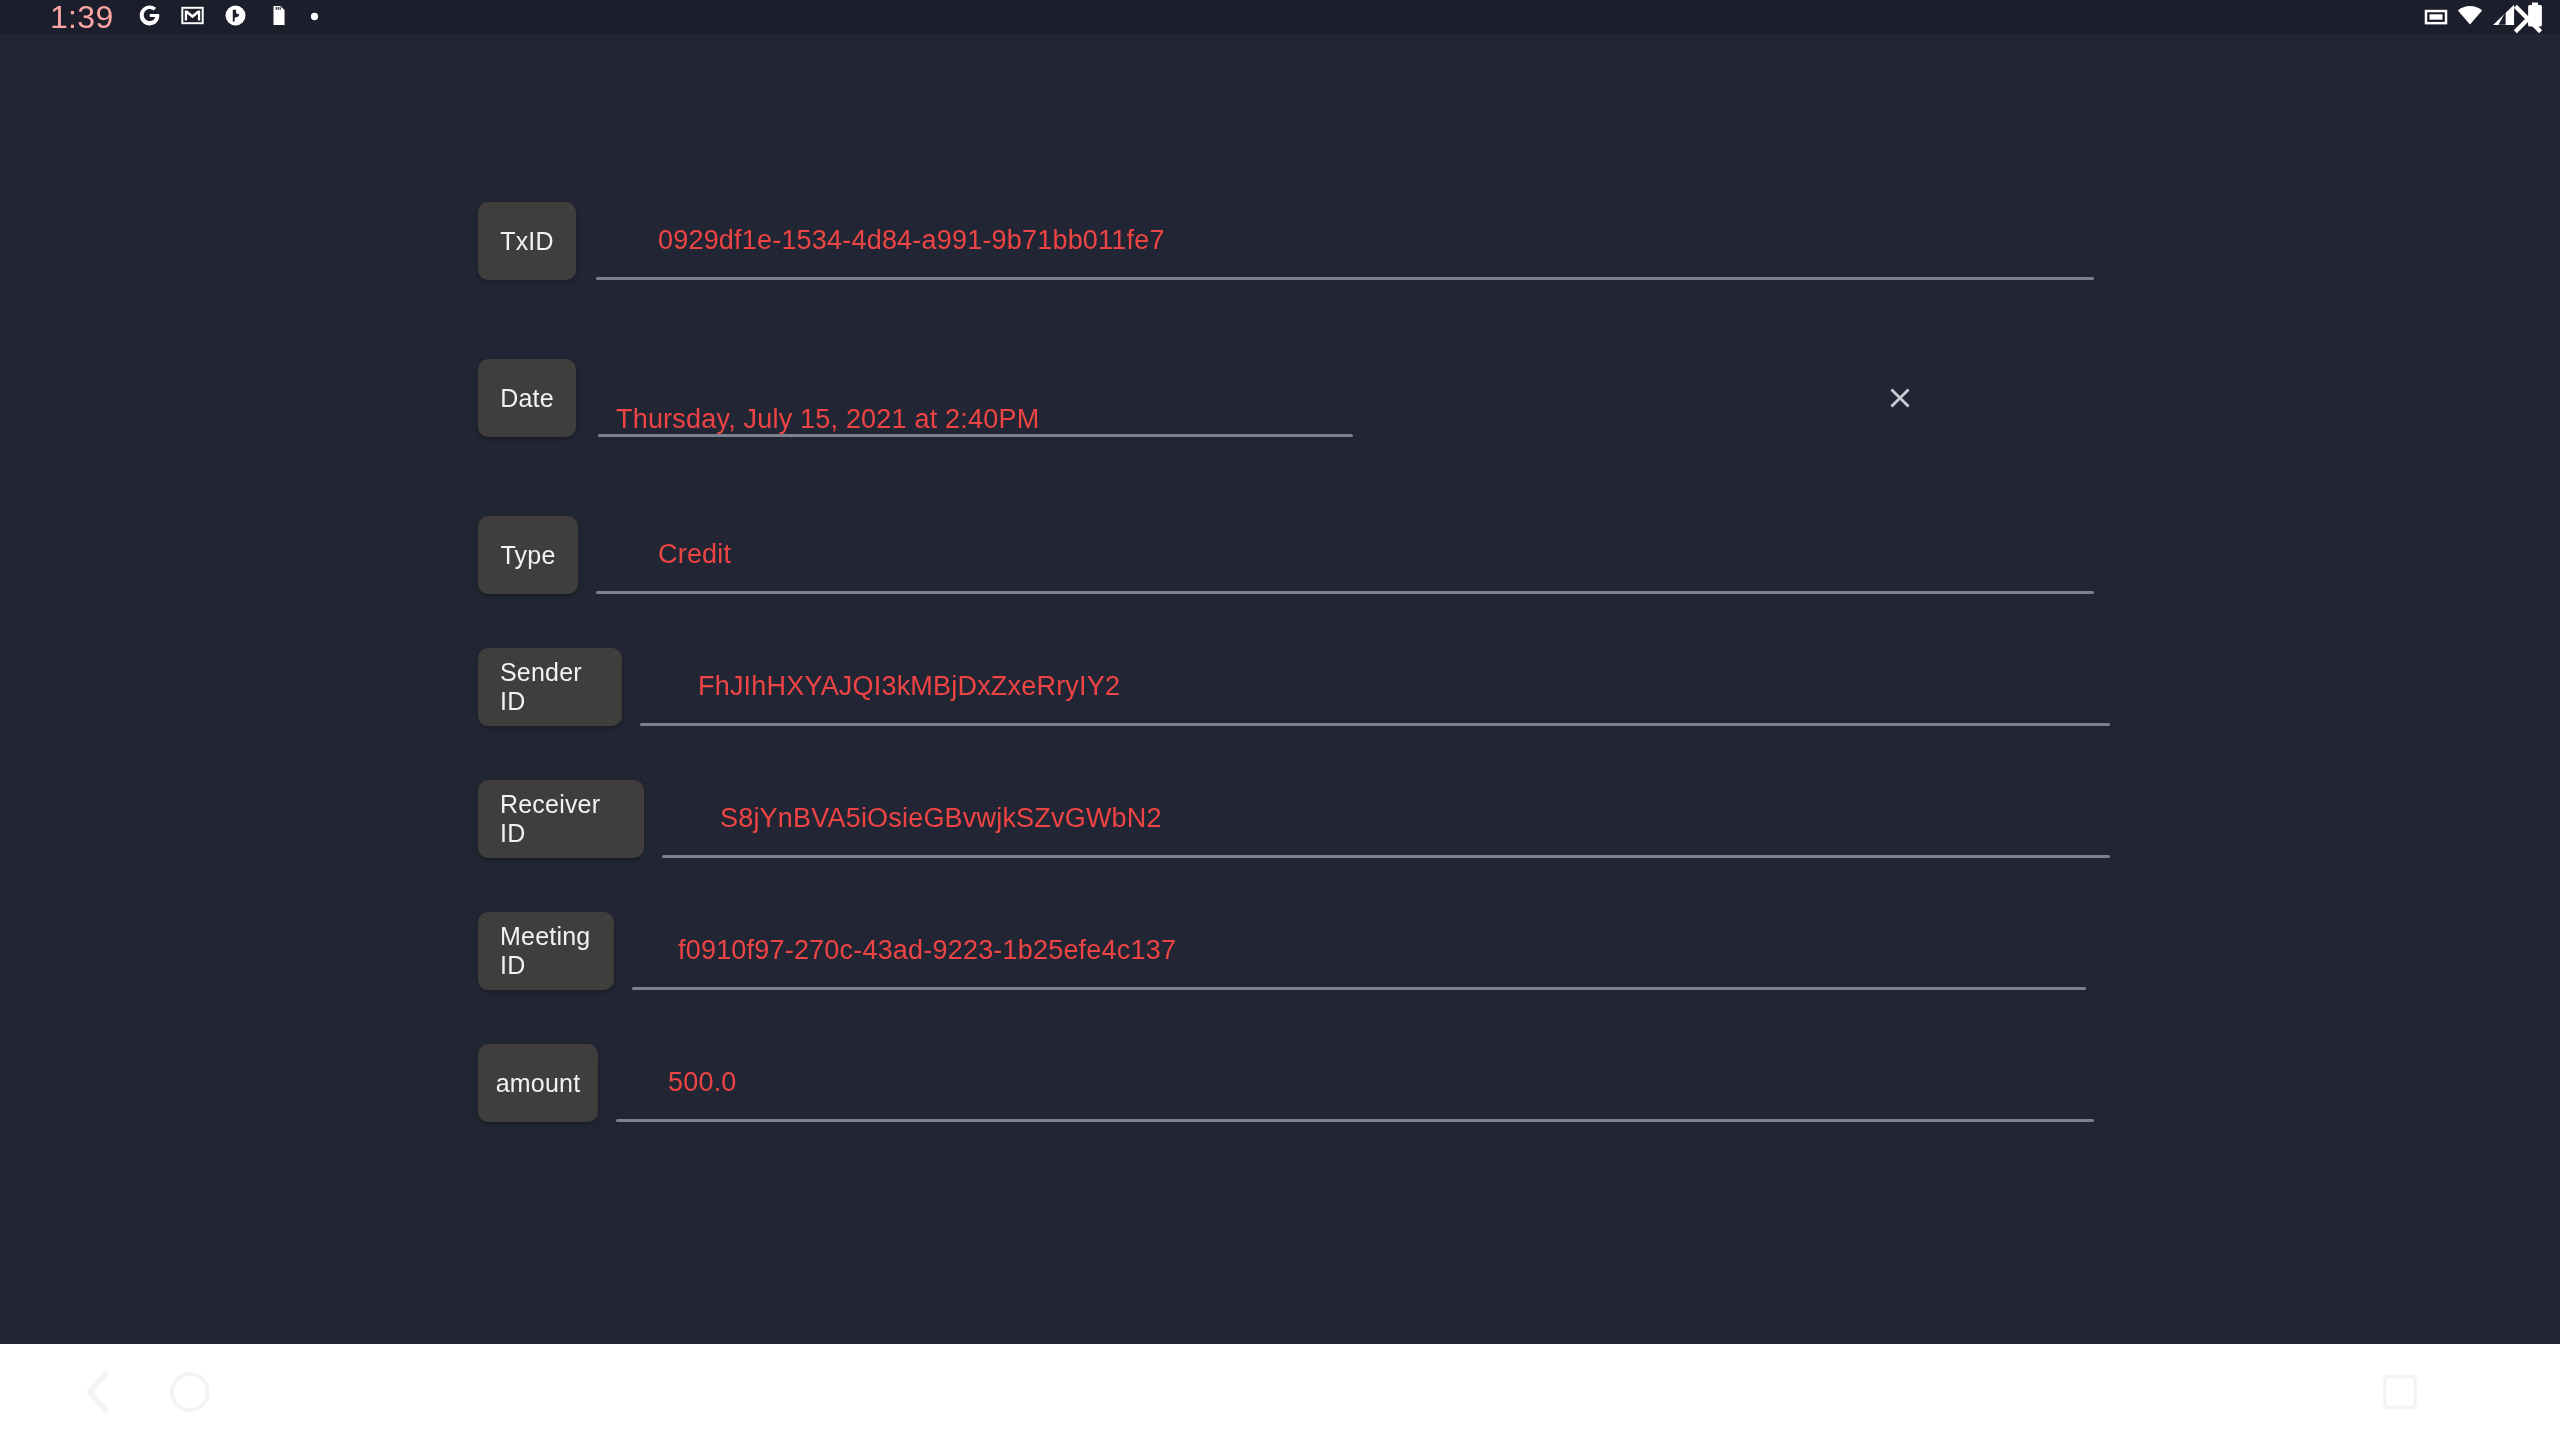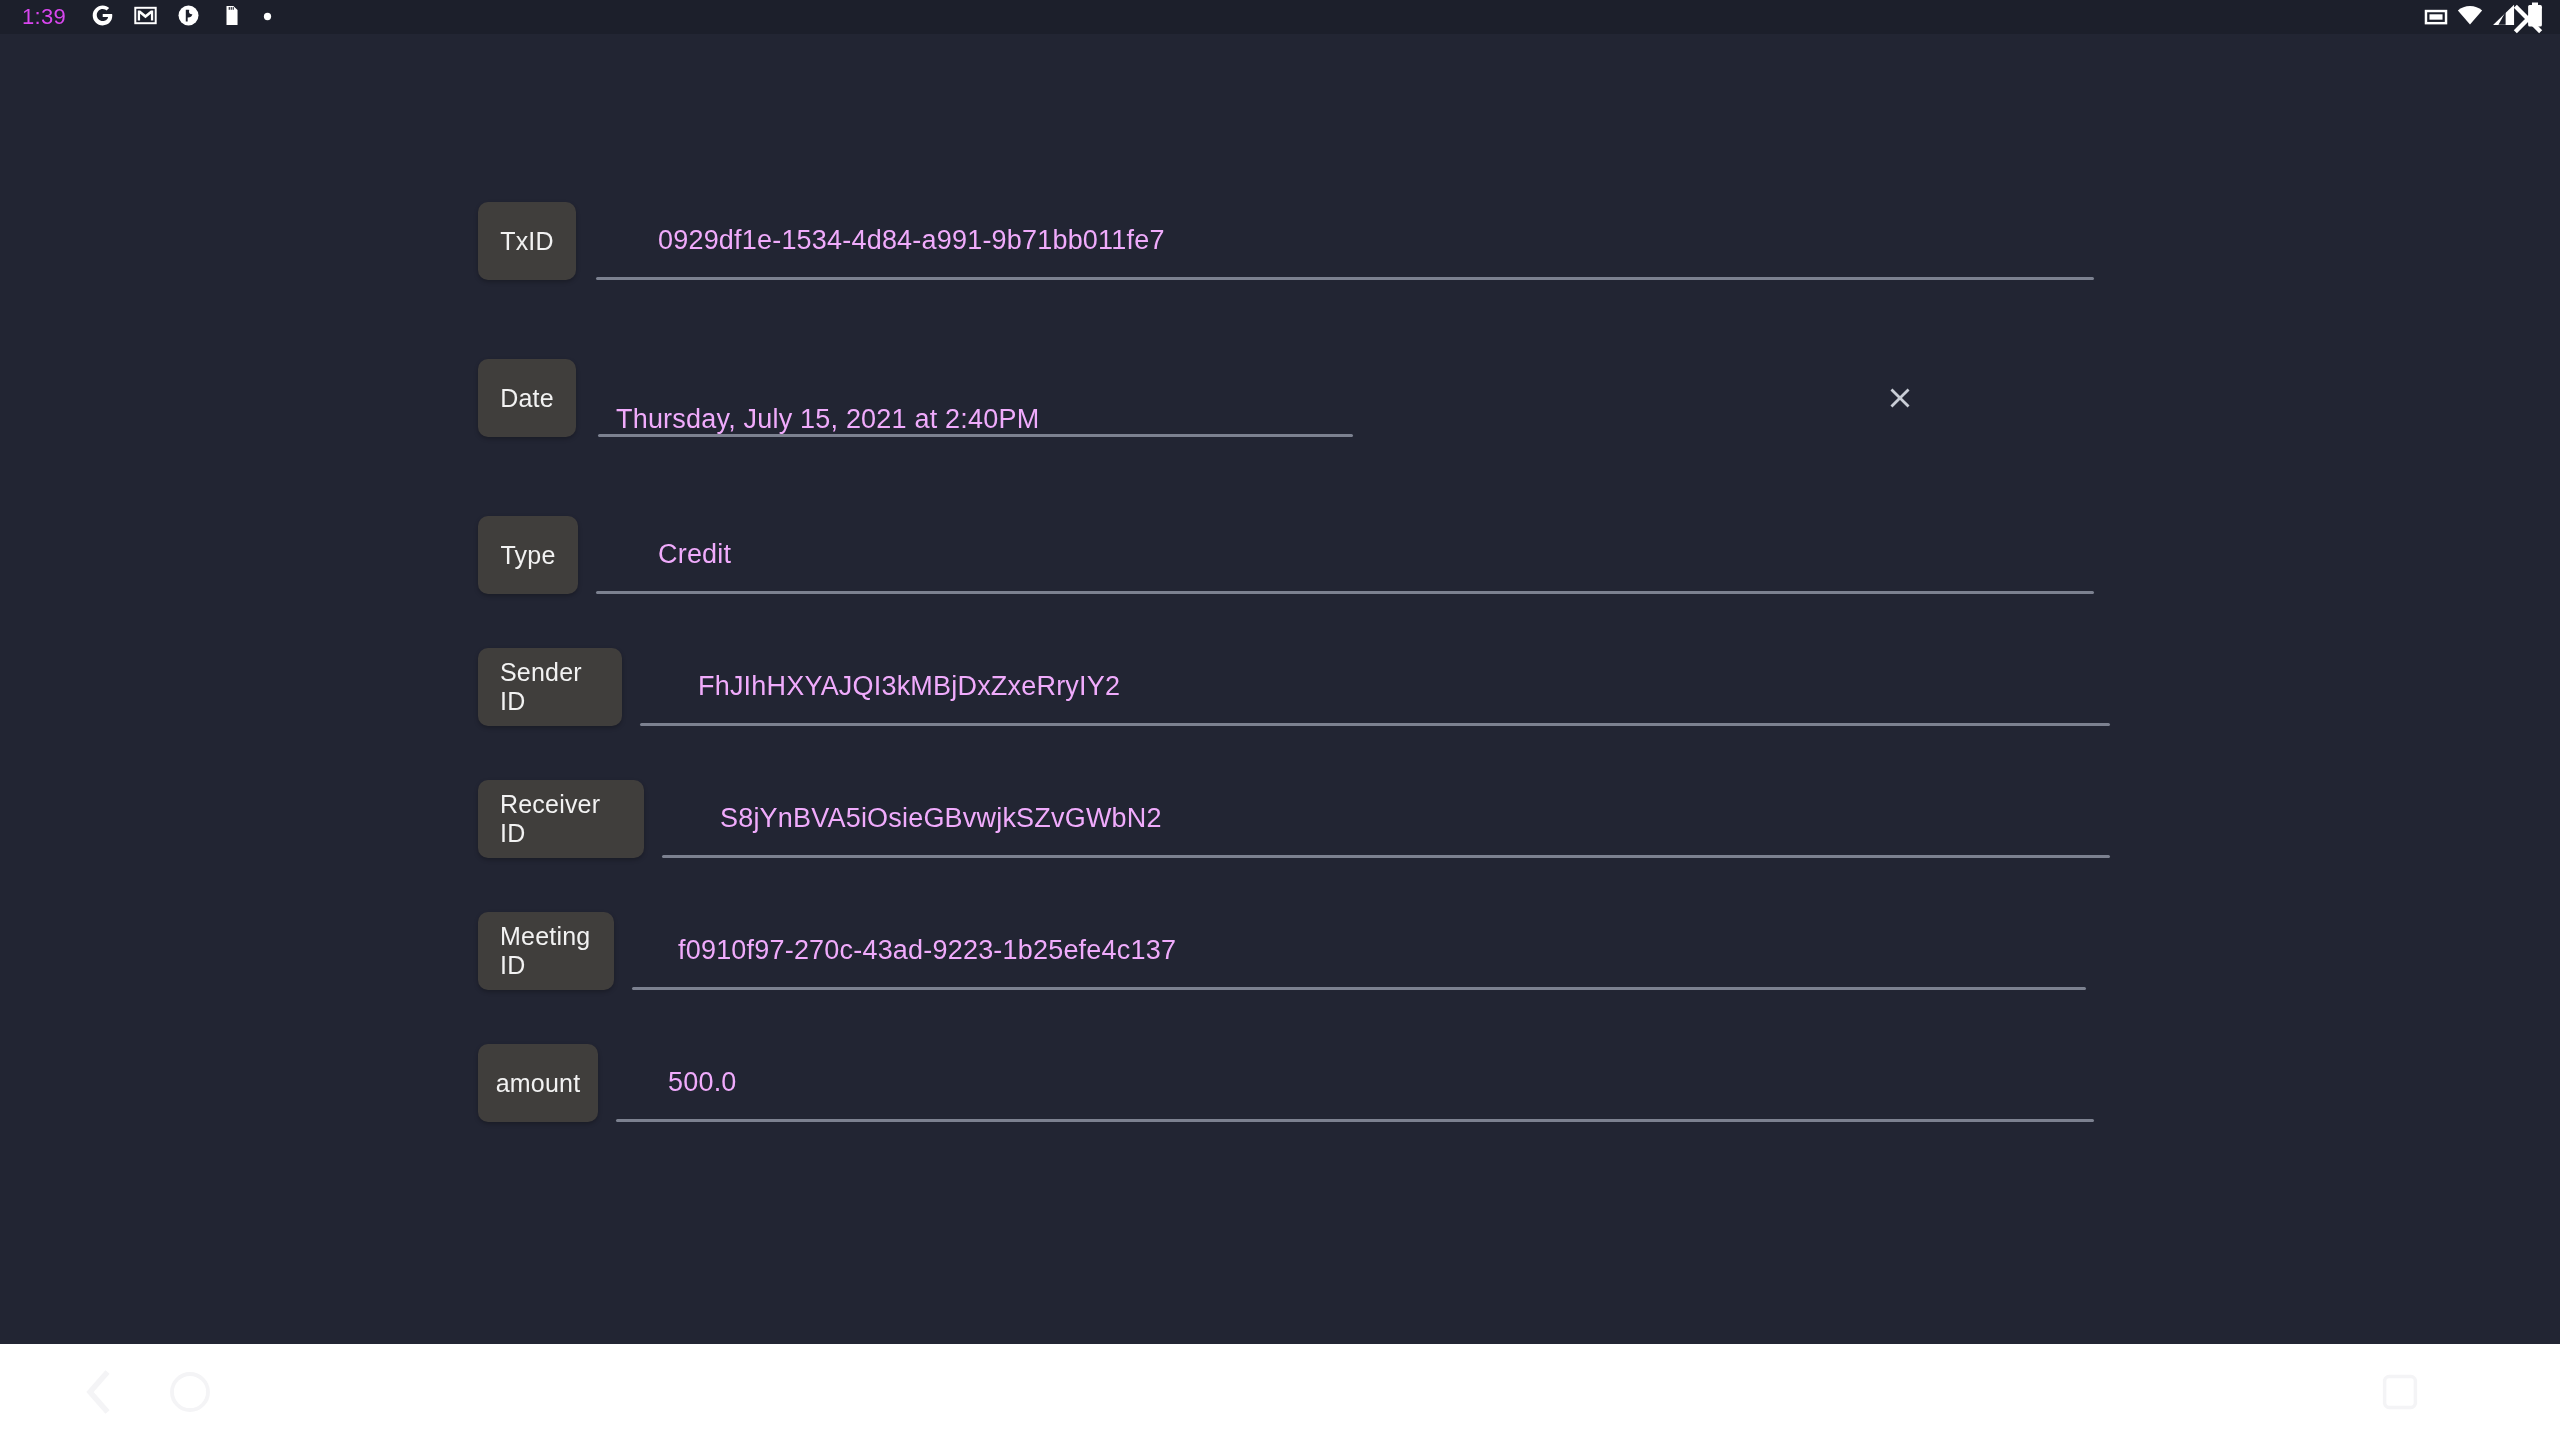--- a/index.html
+++ b/index.html
@@ -22,24 +22,25 @@
     width: 2560px;
     height: 34px;
     background: #1c1f2b;
     display: flex;
     align-items: center;
     box-sizing: border-box;
     padding: 0 10px 0 22px;
     z-index: 30;
   }
   .sb-clock {
-    color: #d946ef;
-    font-size: 22px;
+    color: #fca5a5;
+    font-size: 32px;
     letter-spacing: 0.3px;
     line-height: 1;
+    margin-left: 28px;
   }
   .sb-left-icons {
     display: flex;
     align-items: center;
     gap: 18px;
     margin-left: 24px;
   }
   .sb-left-icons .ico { display: block; }
   .sb-spacer { flex: 1 1 auto; }
   .sb-right-icons {
@@ -93,21 +94,21 @@
     box-shadow: 0 2px 4px rgba(0,0,0,0.25);
   }
   .field {
     position: relative;
     box-sizing: border-box;
     display: flex;
     align-items: center;
     height: 78px;
   }
   .field-val {
-    color: #f0abfc;
+    color: #ef4444;
     font-size: 27px;
     letter-spacing: 0.2px;
     white-space: nowrap;
     padding-bottom: 2px;
   }
   .underline {
     position: absolute;
     left: 0;
     bottom: 0;
     height: 3px;

